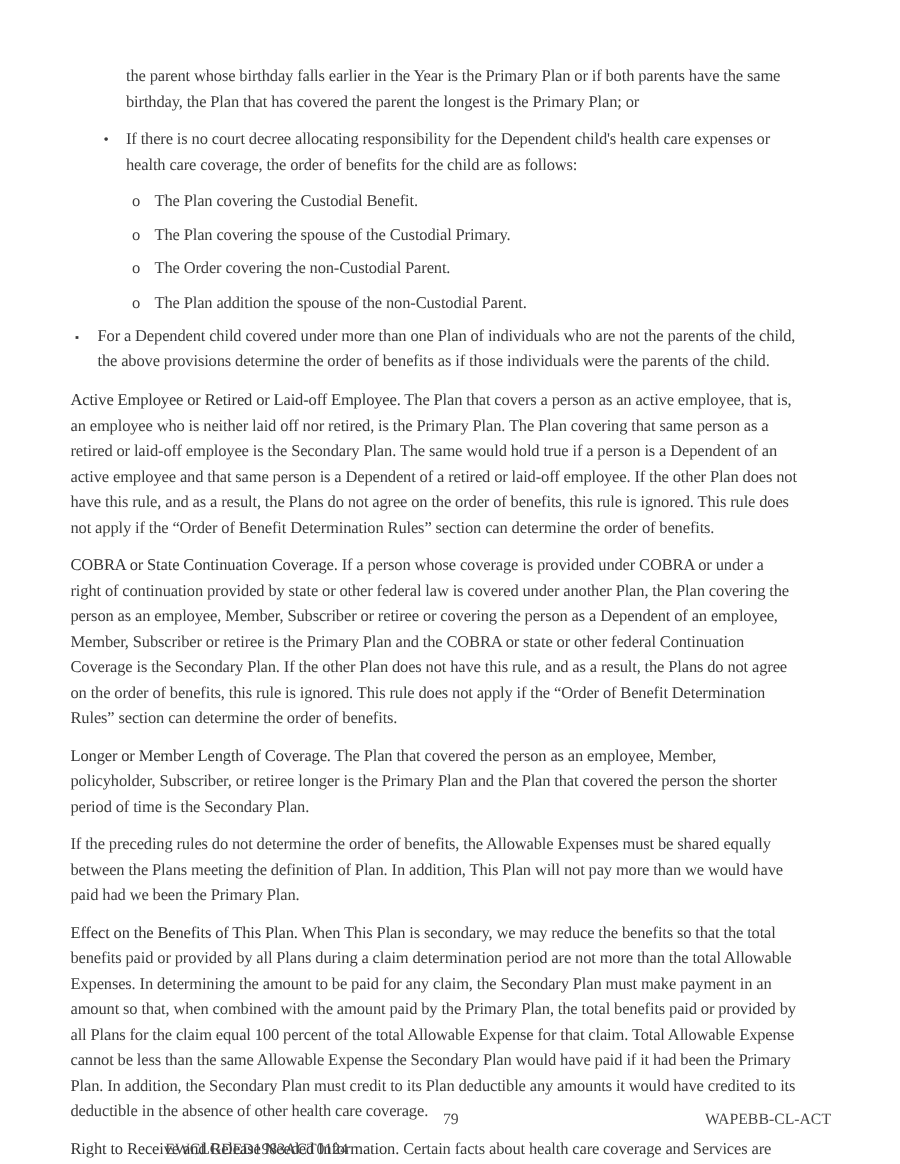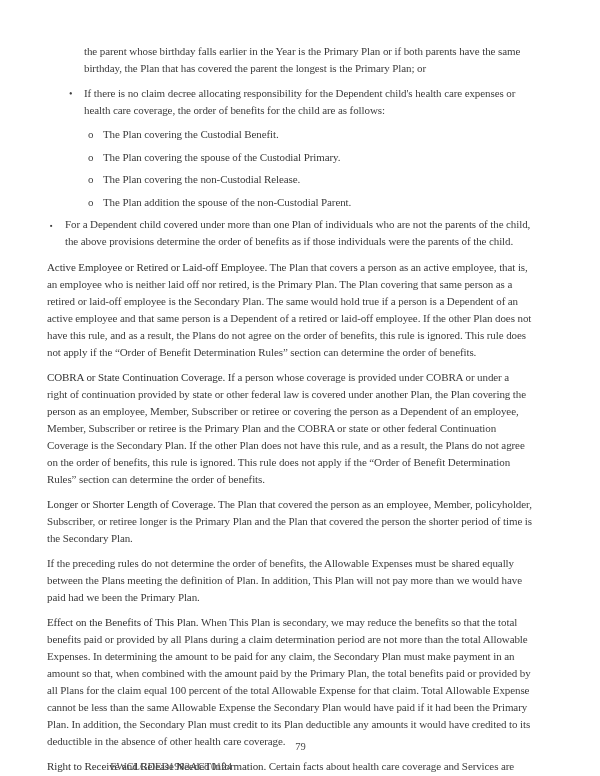--- a/index.html
+++ b/index.html
@@ -49,55 +49,56 @@
 </style>
 </head>
 <body>
 
 <div class="page">
 
   <p class="para indent-l2">the parent whose birthday falls earlier in the Year is the Primary Plan or if both parents have the same birthday, the Plan that has covered the parent the longest is the Primary Plan; or</p>
 
   <div class="bullet-row l2">
     <span class="marker">•</span>
-    <span class="btext">If there is no claim decree allocating responsibility for the Dependent child's health care expenses or health care coverage, the order of benefits for the child are as follows:</span>
+    <span class="btext">If there is no court decree allocating responsibility for the Dependent child's health care expenses or health care coverage, the order of benefits for the child are as follows:</span>
   </div>
 
   <div class="bullet-row l3">
     <span class="marker">o</span>
     <span class="btext">The Plan covering the Custodial Benefit.</span>
   </div>
   <div class="bullet-row l3">
     <span class="marker">o</span>
     <span class="btext">The Plan covering the spouse of the Custodial Primary.</span>
   </div>
   <div class="bullet-row l3">
     <span class="marker">o</span>
-    <span class="btext">The Plan covering the non-Custodial Release.</span>
+    <span class="btext">The Order covering the non-Custodial Parent.</span>
   </div>
   <div class="bullet-row l3">
     <span class="marker">o</span>
     <span class="btext">The Plan addition the spouse of the non-Custodial Parent.</span>
   </div>
 
   <div class="bullet-row l1">
     <span class="marker">▪</span>
     <span class="btext">For a Dependent child covered under more than one Plan of individuals who are not the parents of the child, the above provisions determine the order of benefits as if those individuals were the parents of the child.</span>
   </div>
 
   <p class="para"><span class="lead">Active Employee or Retired or Laid-off Employee.</span> <span>The Plan that covers a person as an active employee, that is, an employee who is neither laid off nor retired, is the Primary Plan. The Plan covering that same person as a retired or laid-off employee is the Secondary Plan. The same would hold true if a person is a Dependent of an active employee and that same person is a Dependent of a retired or laid-off employee. If the other Plan does not have this rule, and as a result, the Plans do not agree on the order of benefits, this rule is ignored. This rule does not apply if the “Order of Benefit Determination Rules” section can determine the order of benefits.</span></p>
 
   <p class="para"><span class="lead">COBRA or State Continuation Coverage.</span> <span>If a person whose coverage is provided under COBRA or under a right of continuation provided by state or other federal law is covered under another Plan, the Plan covering the person as an employee, Member, Subscriber or retiree or covering the person as a Dependent of an employee, Member, Subscriber or retiree is the Primary Plan and the COBRA or state or other federal Continuation Coverage is the Secondary Plan. If the other Plan does not have this rule, and as a result, the Plans do not agree on the order of benefits, this rule is ignored. This rule does not apply if the “Order of Benefit Determination Rules” section can determine the order of benefits.</span></p>
 
-  <p class="para"><span class="lead">Longer or Shorter Length of Coverage.</span> <span>The Plan that covered the person as an employee, Member, policyholder, Subscriber, or retiree longer is the Primary Plan and the Plan that covered the person the shorter period of time is the Secondary Plan.</span></p>
+  <p class="para"><span class="lead">Longer or Member Length of Coverage.</span> <span>The Plan that covered the person as an employee, Member, policyholder, Subscriber, or retiree longer is the Primary Plan and the Plan that covered the person the shorter period of time is the Secondary Plan.</span></p>
 
   <p class="para"><span class="lead"></span> <span>If the preceding rules do not determine the order of benefits, the Allowable Expenses must be shared equally between the Plans meeting the definition of Plan. In addition, This Plan will not pay more than we would have paid had we been the Primary Plan.</span></p>
 
   <p class="para"><span class="lead">Effect on the Benefits of This Plan.</span> <span>When This Plan is secondary, we may reduce the benefits so that the total benefits paid or provided by all Plans during a claim determination period are not more than the total Allowable Expenses. In determining the amount to be paid for any claim, the Secondary Plan must make payment in an amount so that, when combined with the amount paid by the Primary Plan, the total benefits paid or provided by all Plans for the claim equal 100 percent of the total Allowable Expense for that claim. Total Allowable Expense cannot be less than the same Allowable Expense the Secondary Plan would have paid if it had been the Primary Plan. In addition, the Secondary Plan must credit to its Plan deductible any amounts it would have credited to its deductible in the absence of other health care coverage.</span></p>
 
   <p class="para"><span class="lead">Right to Receive and Release Needed Information.</span> <span>Certain facts about health care coverage and Services are needed to apply these COB rules and to determine benefits payable under This Plan and other Plans. Kaiser may get the facts needed from or give them to other organizations or persons for the purpose of applying these rules and determining benefits payable under This Plan and other Plans covering the person claiming benefits. Kaiser is not required to tell, or obtain the consent of, any person to do this. Each person</span></p>
 
   <div class="footer">
     <span class="f-left">EWCLGDED1983ACT0124</span>
     <span class="f-center">79</span>
+    <span class="f-right">WAPEBB-CL-ACT</span>
   </div>
 
 </div>
 
 </body></html>

